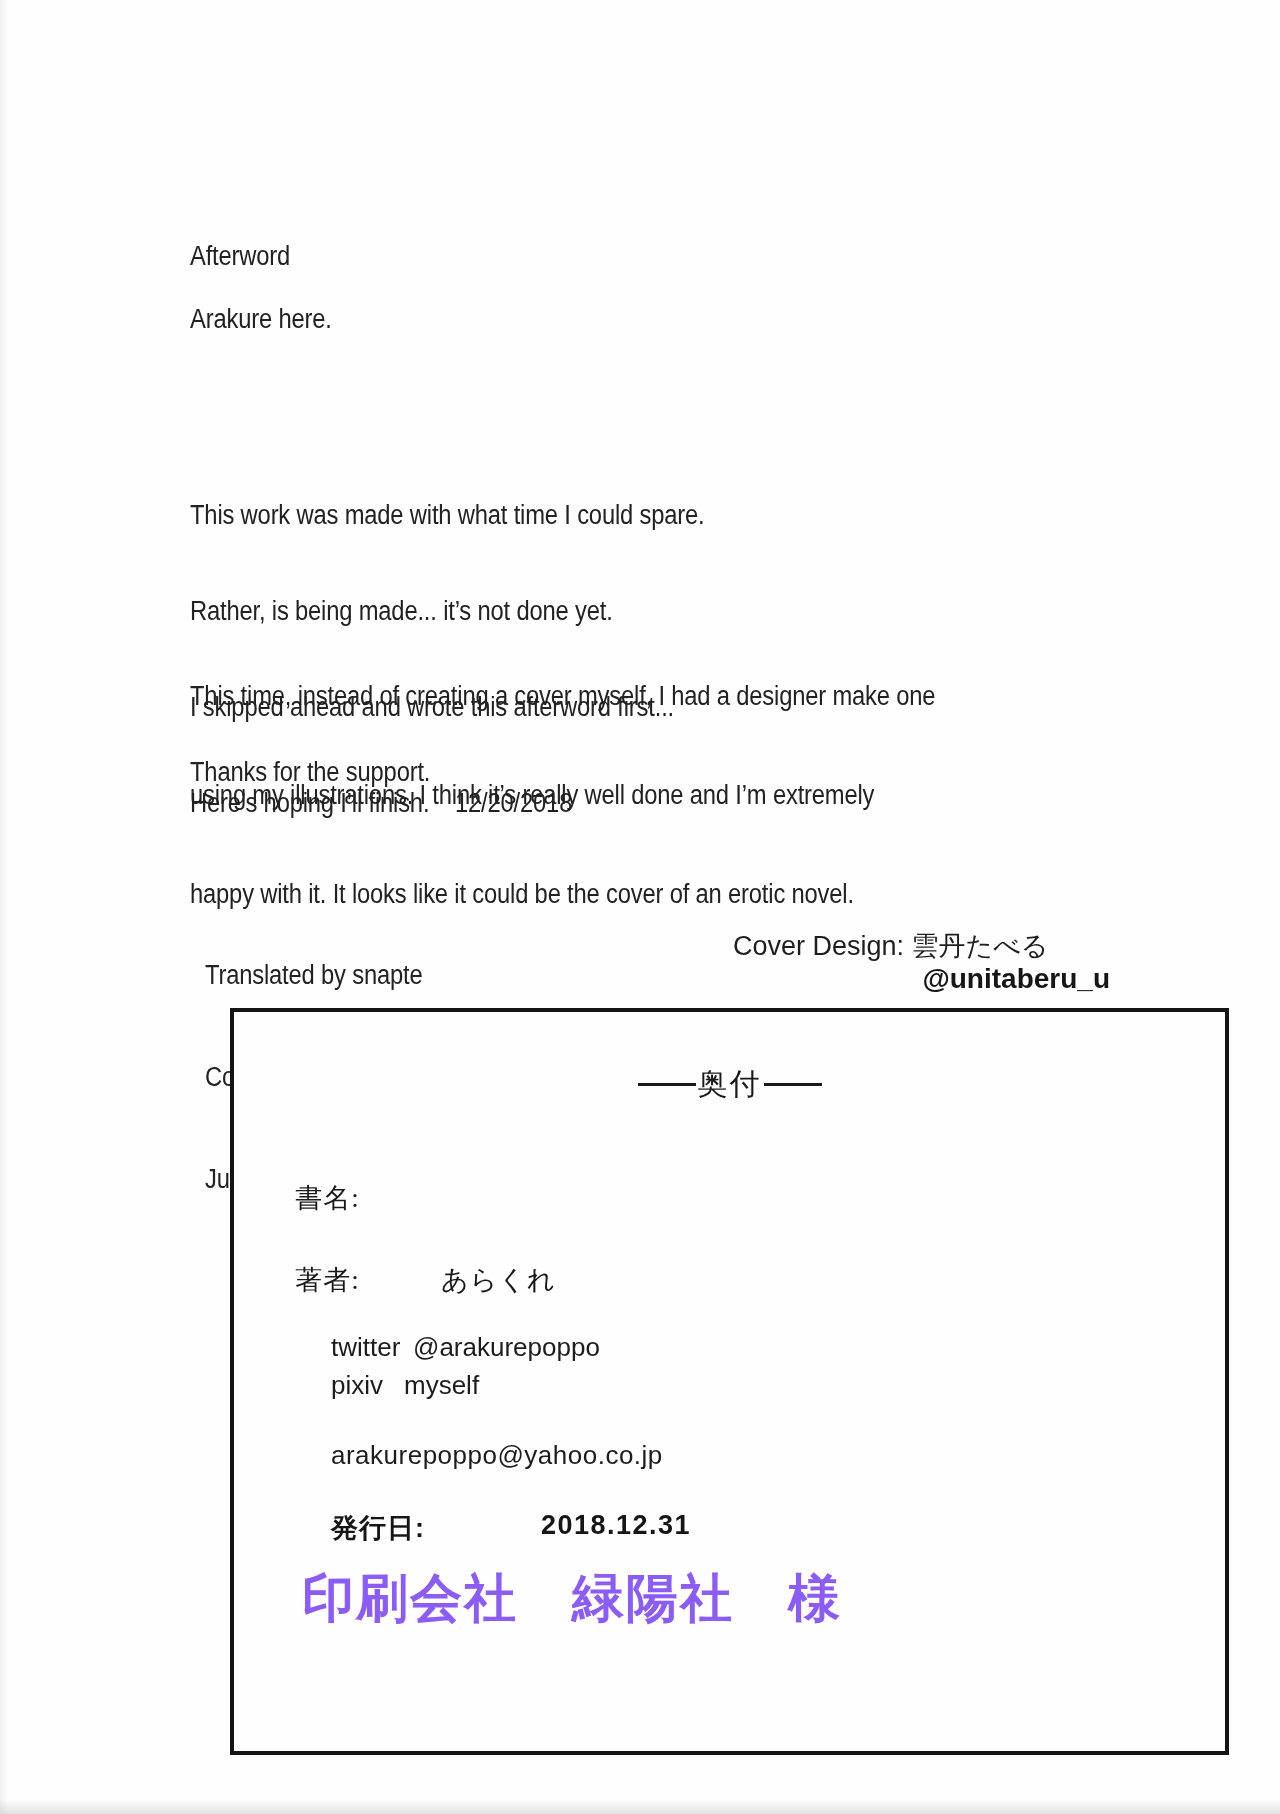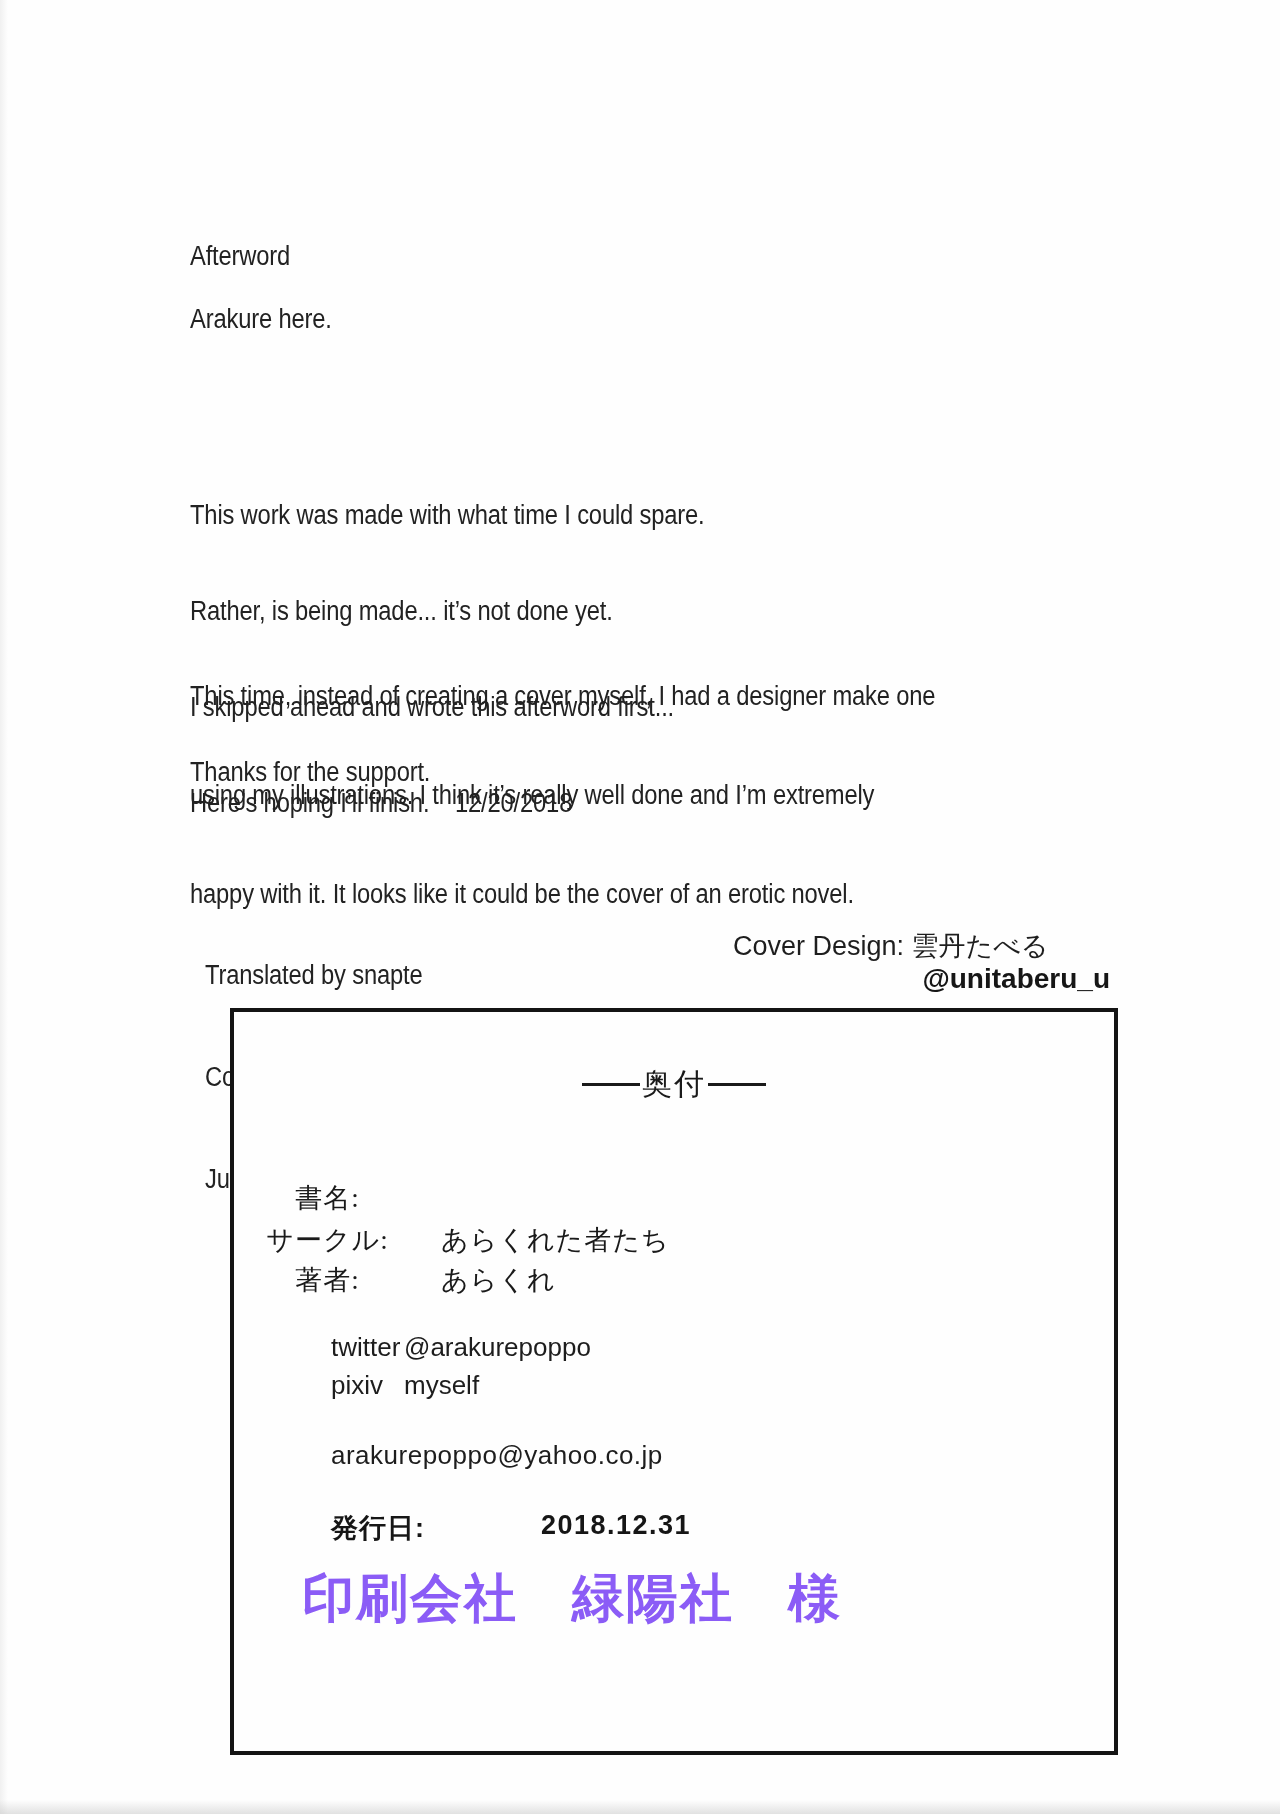--- a/index.html
+++ b/index.html
@@ -46,21 +46,21 @@
     position: absolute;
     font-size: 28px;
     font-weight: bold;
     color: #161616;
   }
   
   .colophon {
     position: absolute;
     left: 230px;
     top: 1008px;
-    width: 888px;
+    width: 999px;
     height: 747px;
     border: 4px solid #141414;
     box-sizing: border-box;
     background: #fefefe;
   }
   .colophon-header {
     position: absolute;
     left: 0;
     right: 0;
     top: 52px;
@@ -189,31 +189,27 @@
     <div class="colophon-header">
       <span class="dash"></span>
       <span>奥付</span>
       <span class="dash"></span>
     </div>
 
     <div class="field-row" style="top:168px;">
       <span class="field-label">書名:</span>
     </div>
 
-    <div class="field-row" style="top:210px;">
-      <span class="field-label">サークル:</span>
-      <span class="field-value">あらくれた者たち</span>
-    </div>
 
     <div class="field-row" style="top:250px;">
       <span class="field-label">著者:</span>
       <span class="field-value">あらくれ</span>
     </div>
 
-    <div class="social-row" style="top:320px;">
+    <div class="social-row" style="top:320px;gap:9px;">
       <span class="social-label">twitter</span>
       <span class="social-value">@arakurepoppo</span>
     </div>
 
     <div class="social-row" style="top:358px;">
       <span class="social-label">pixiv</span>
       <span class="social-value">myself</span>
     </div>
 
     <div class="plain-row" style="top:428px;">arakurepoppo@yahoo.co.jp</div>

